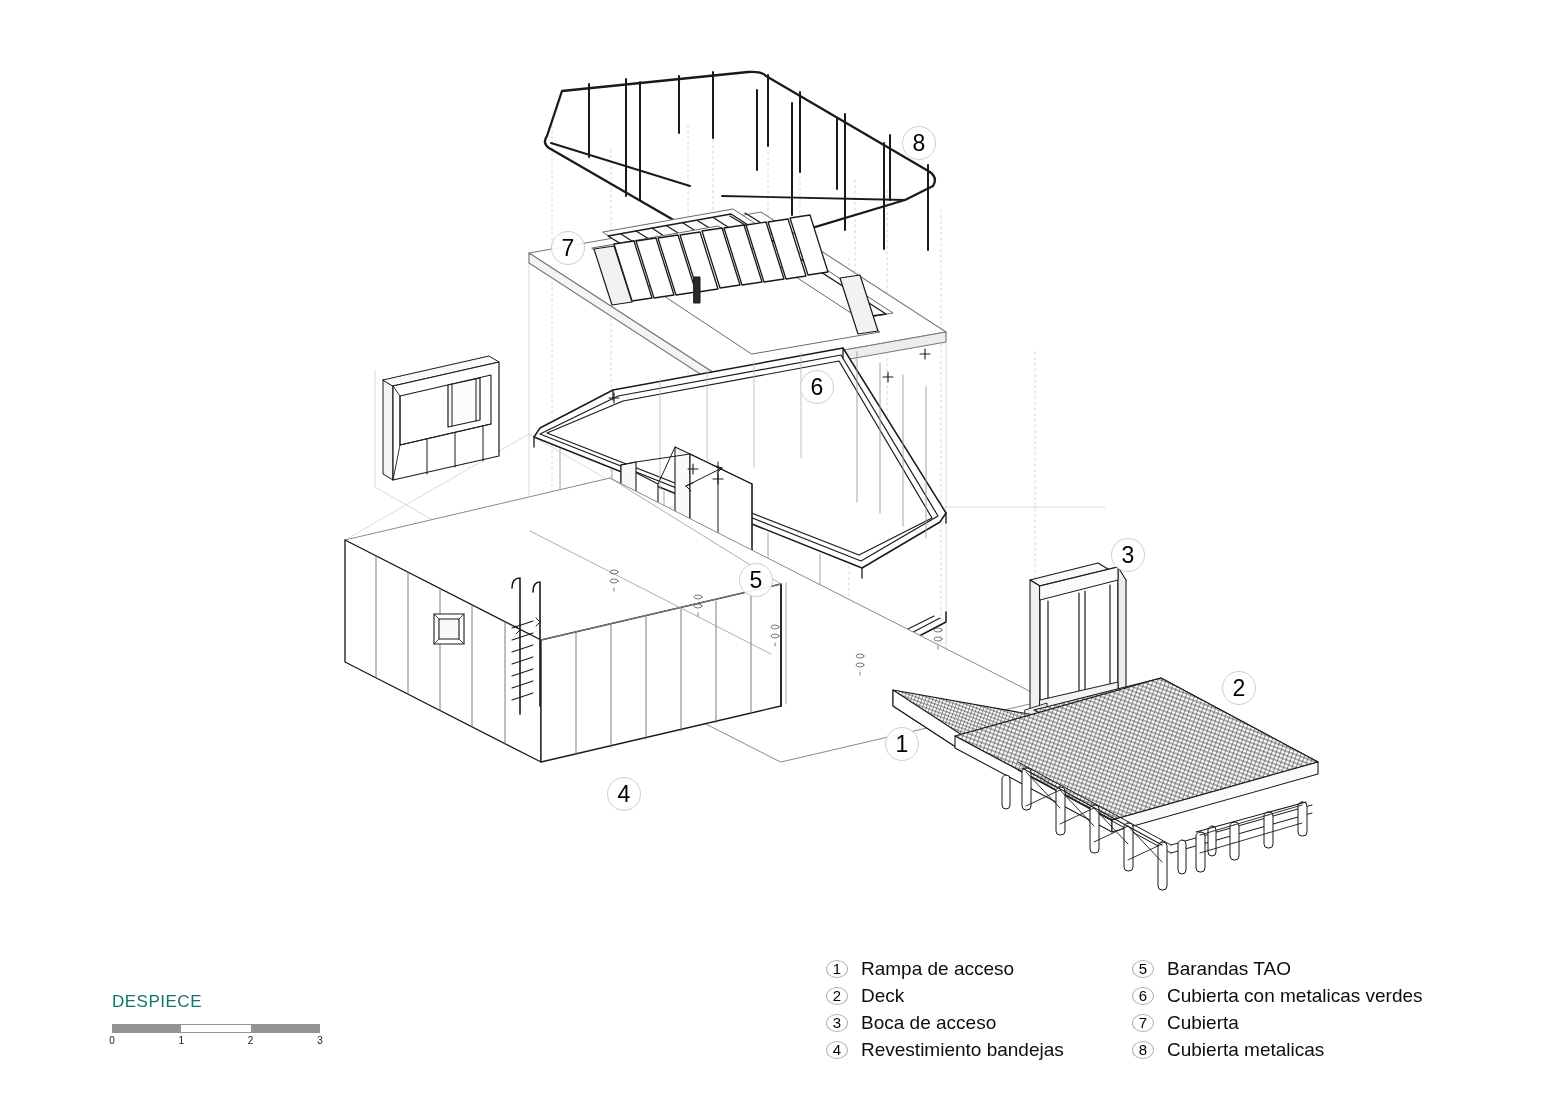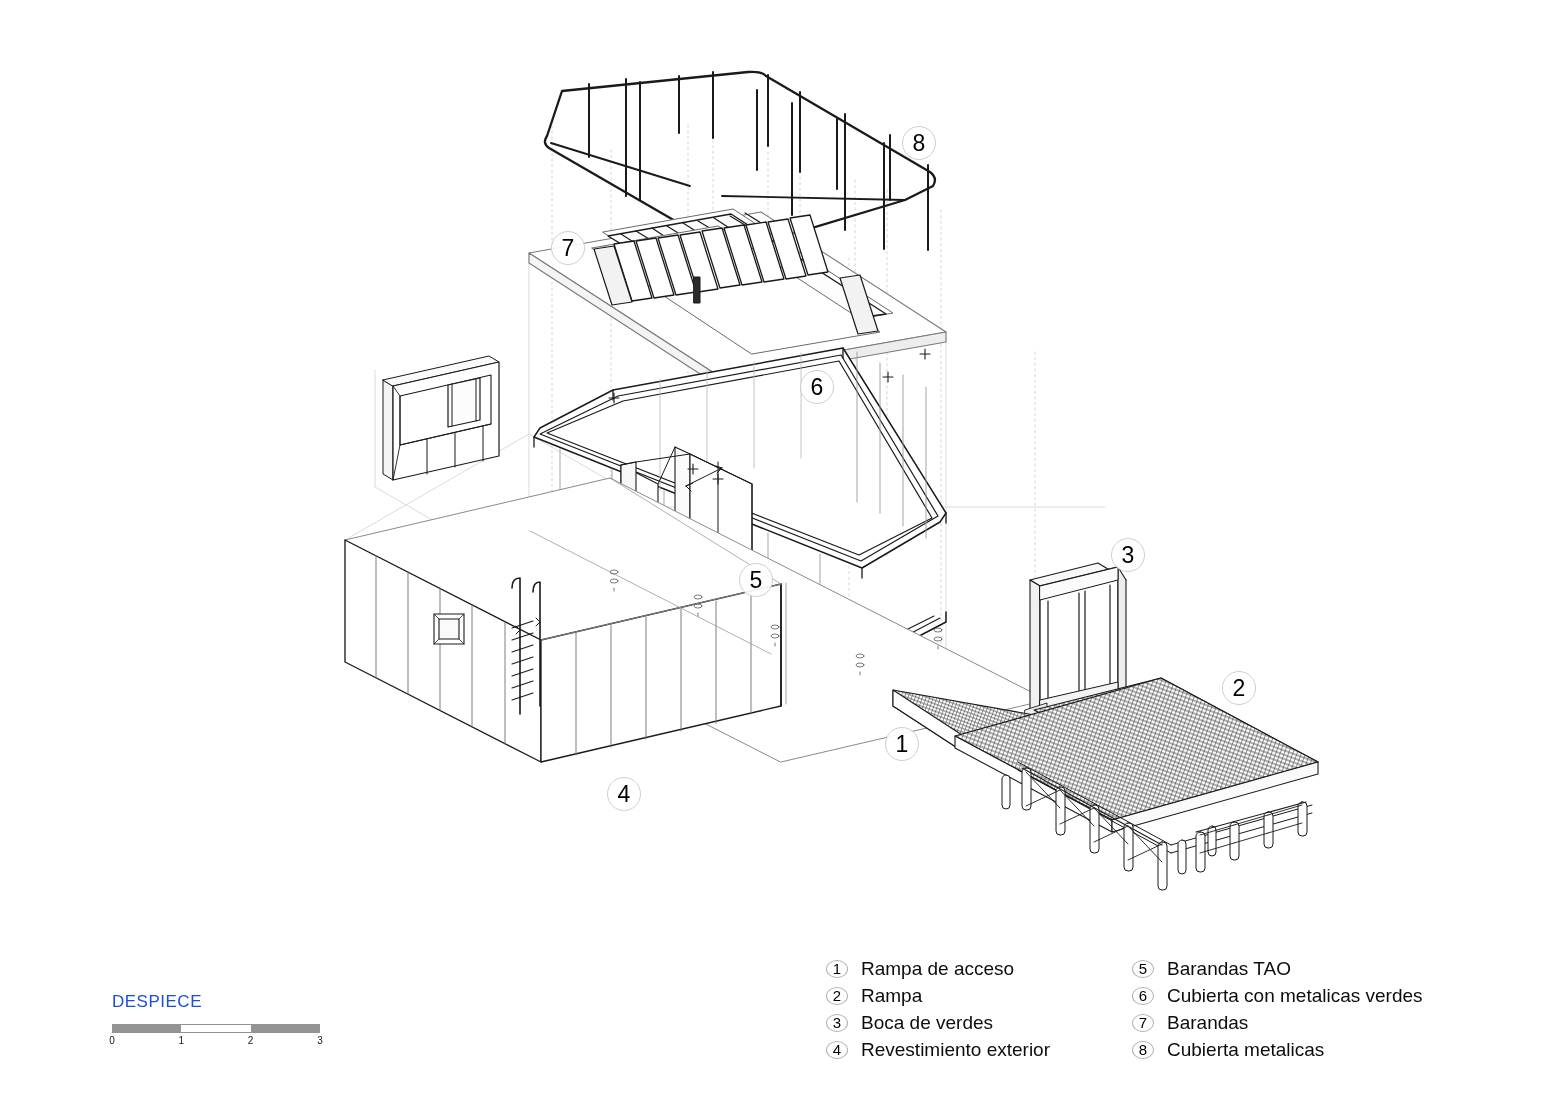--- a/index.html
+++ b/index.html
@@ -25,21 +25,21 @@
   
   #scale-block {
     position: absolute;
     left: 112px;
     top: 992px;
     width: 260px;
   }
   #scale-title {
     font-size: 17px;
     letter-spacing: 0.5px;
-    color: #1d4ed8;
+    color: #0f766e;
     margin-bottom: 12px;
     font-family: "Liberation Sans", sans-serif;
   }
   #scale-bar {
     position: relative;
     width: 208px;
     height: 9px;
     display: flex;
   }
   .scale-seg {
@@ -582,43 +582,43 @@
   </div>
 
   <div id="legend">
     <div class="legend-col">
       <div class="legend-row">
         <div class="legend-num">1</div>
         <div class="legend-label">Rampa de acceso</div>
       </div>
       <div class="legend-row">
         <div class="legend-num">2</div>
-        <div class="legend-label">Rampa</div>
+        <div class="legend-label">Deck</div>
       </div>
       <div class="legend-row">
         <div class="legend-num">3</div>
-        <div class="legend-label">Boca de verdes</div>
+        <div class="legend-label">Boca de acceso</div>
       </div>
       <div class="legend-row">
         <div class="legend-num">4</div>
-        <div class="legend-label">Revestimiento exterior</div>
+        <div class="legend-label">Revestimiento bandejas</div>
       </div>
     </div>
     <div class="legend-col">
       <div class="legend-row">
         <div class="legend-num">5</div>
         <div class="legend-label">Barandas TAO</div>
       </div>
       <div class="legend-row">
         <div class="legend-num">6</div>
         <div class="legend-label">Cubierta con metalicas verdes</div>
       </div>
       <div class="legend-row">
         <div class="legend-num">7</div>
-        <div class="legend-label">Barandas</div>
+        <div class="legend-label">Cubierta</div>
       </div>
       <div class="legend-row">
         <div class="legend-num">8</div>
         <div class="legend-label">Cubierta metalicas</div>
       </div>
     </div>
   </div>
 
 </div>
 

